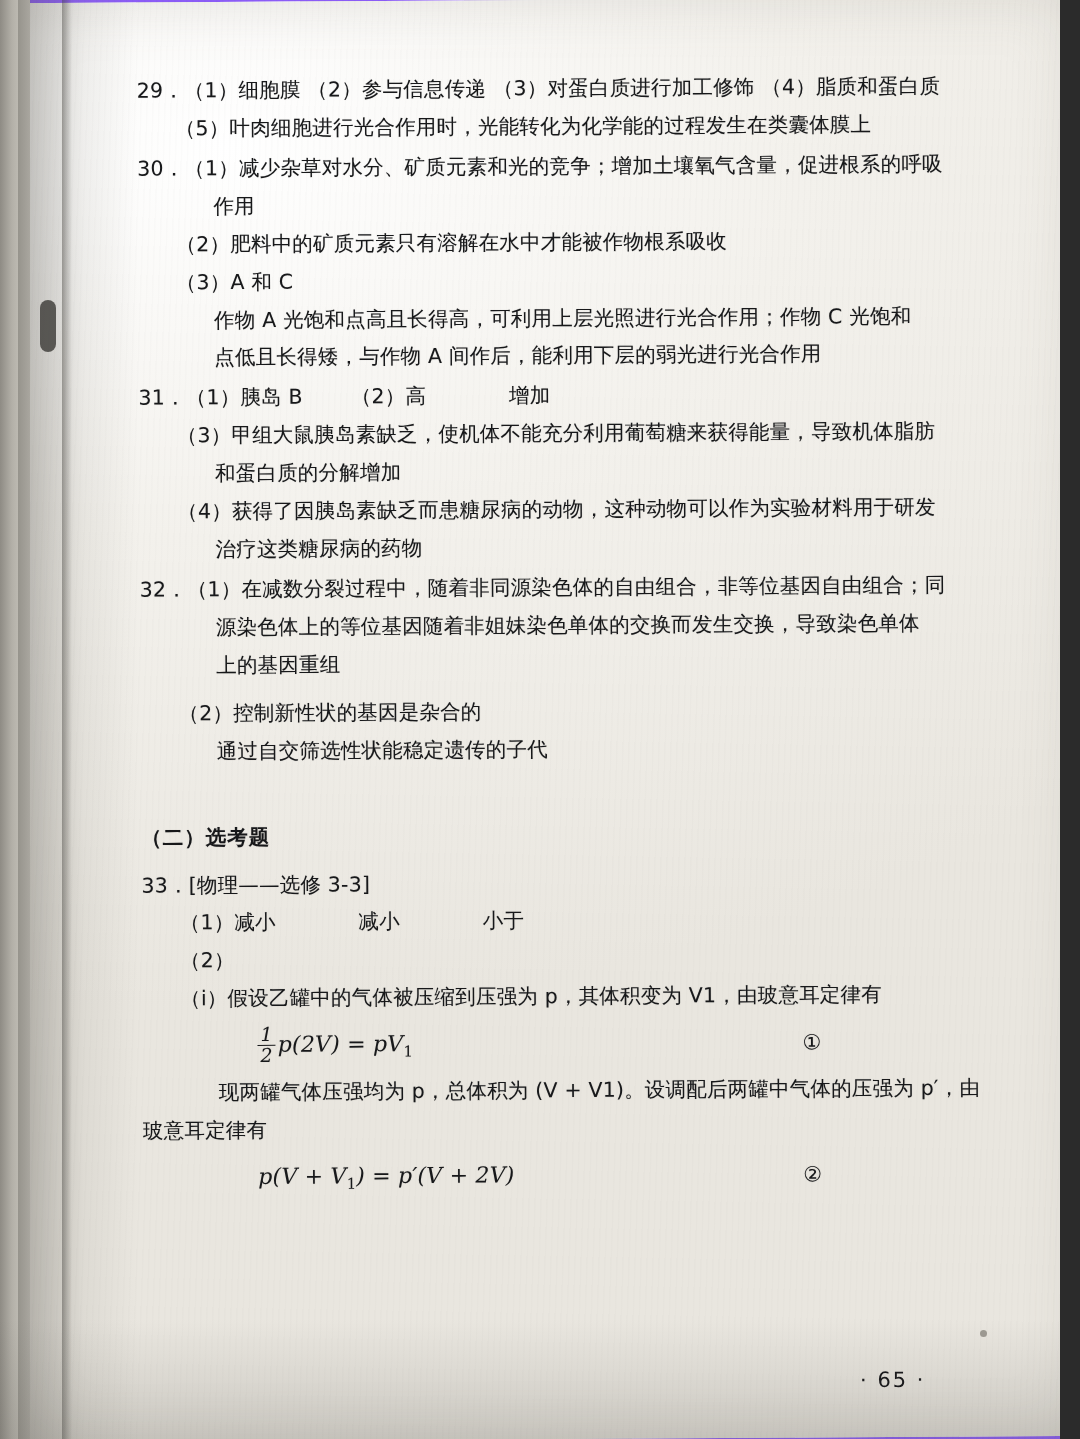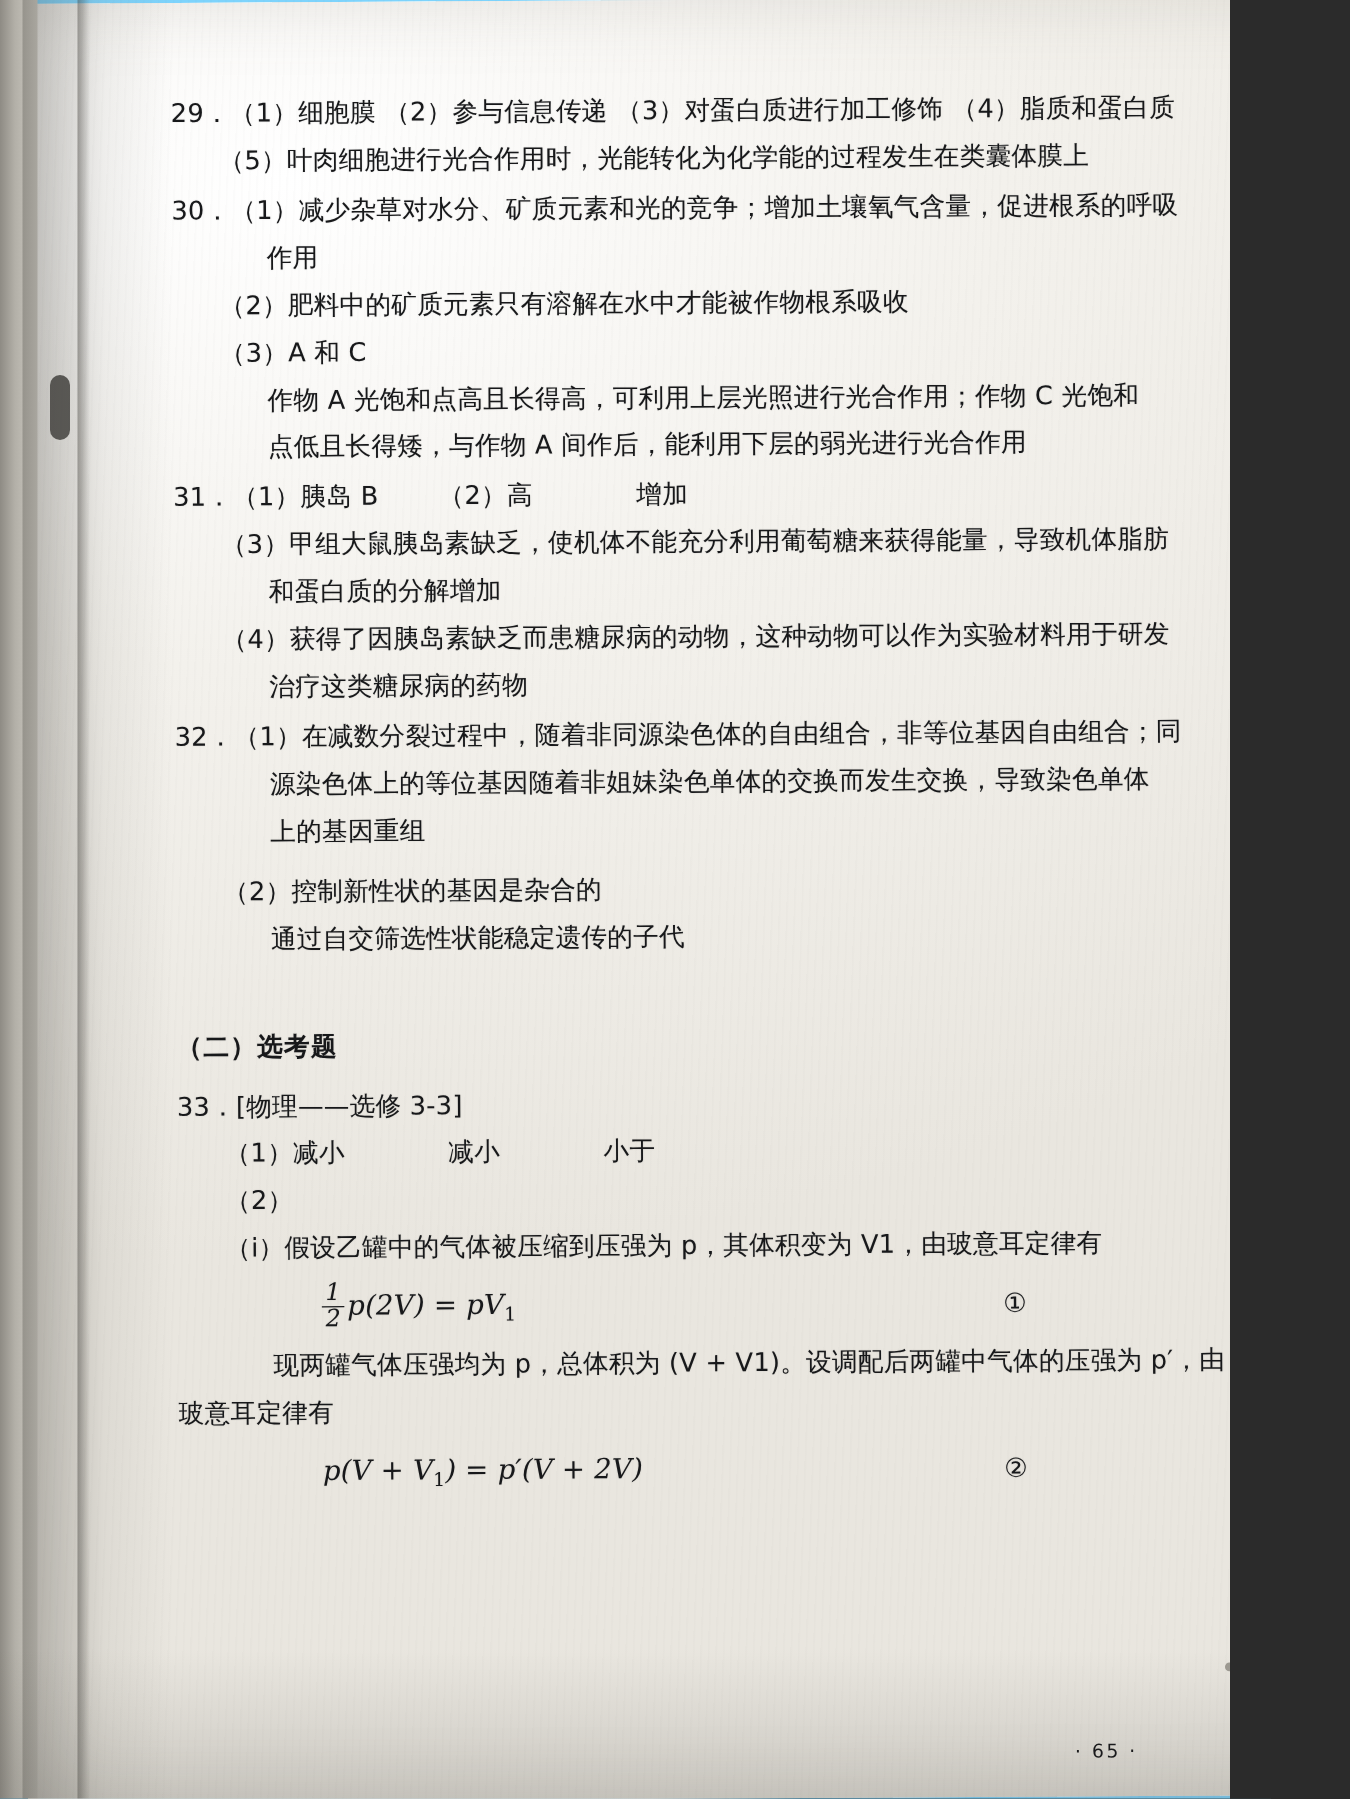--- a/index.html
+++ b/index.html
@@ -2,24 +2,24 @@
 <html><head>
 <meta charset="utf-8">
 <style>
   html, body {
     margin: 0;
     padding: 0;
     background: #2b2b2b;
   }
   .page {
     position: relative;
-    width: 984px;
+    width: 1060px;
     height: 1439px;
     overflow: hidden;
-    background: #7dd3fc;
+    background: #8b5cf6;
     font-family: "DejaVu Sans", "Liberation Sans", sans-serif;
   }
   
   .paper {
     position: absolute;
     left: 18px;
     top: 0px;
     width: 1062px;
     height: 1439px;
     background:
@@ -118,25 +118,24 @@
     position: relative;
     top: -1px;
   }
   .frac .num { display: block; padding: 0 3px; }
   .frac .den { display: block; border-top: 1.3px solid #17181a; padding: 0 3px; }
   sub { font-size: .68em; font-style: normal; }
   .pagenum {
     position: absolute;
     left: 860px;
     top: 1368px;
-    font-size: 15px;
+    font-size: 21px;
     color: #1a1a1c;
     letter-spacing: 2px;
     transform: rotate(-0.35deg);
-    margin-top: 24px;
   }
   .blotch1 {
     position: absolute;
     left: 980px; top: 1330px;
     width: 7px; height: 7px;
     background: #6b675f;
     border-radius: 50%;
     opacity: .6;
   }
   .texture {

